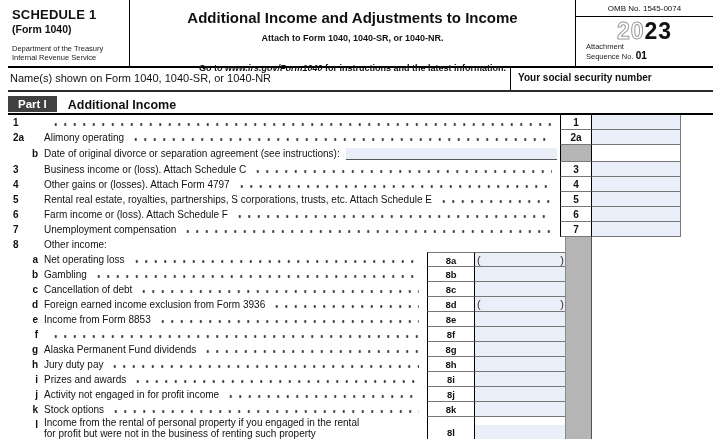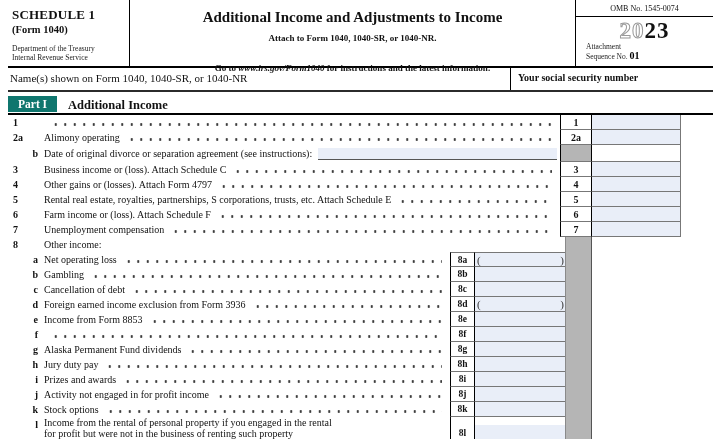--- a/index.html
+++ b/index.html
@@ -1,18 +1,18 @@
 <!DOCTYPE html>
 <html><head>
 <meta charset="utf-8">
 <style>
   * { box-sizing: border-box; margin: 0; padding: 0; }
   html,body { width: 720px; height: 439px; overflow: hidden; background: #fff;
     font-family: "Liberation Sans", "DejaVu Sans", sans-serif; color: #111; }
-  #form { width: 705px; margin-left: 8px; font-family: Liberation Serif, serif; }
+  #form { width: 705px; margin-left: 8px; }
 
   
   #header { display: flex; height: 68px; border-bottom: 2px solid #000; }
   .h-left { width: 122px; border-right: 1.5px solid #000; padding: 7px 4px 0 4px; }
   .h-sched { font-size: 13px; font-weight: bold; letter-spacing: .2px; }
   .h-form  { font-size: 10.5px; font-weight: bold; margin-top: 1px; }
   .h-dept  { font-size: 7.5px; line-height: 9px; margin-top: 9px; color: #222; }
   .h-center { flex: 1; text-align: center; padding-top: 9px; }
   .h-title { font-size: 15px; font-weight: bold; }
   .h-attach { font-size: 9px; font-weight: bold; margin-top: 7px; }
@@ -25,42 +25,42 @@
   .h-attachment { text-align: left; padding-left: 10px; font-size: 7.5px; line-height: 8.5px; color: #222; }
   .h-seq-num { font-size: 10px; font-weight: bold; color: #000; }
 
   
   #namerow { display: flex; height: 24px; border-bottom: 2px solid #2b2b2b; }
   .n-name { flex: 1; font-size: 11px; padding: 4px 0 0 2px; }
   .n-ssn  { width: 203px; border-left: 1.5px solid #000; font-size: 10px; font-weight: bold; padding: 4px 0 0 7px; }
 
   
   #partbar { height: 23px; padding-top: 4px; border-bottom: 2px solid #000; display: flex; align-items: flex-start; }
-  .p-box { background: #0f766e; color: #fff; font-weight: bold; font-size: 11.5px; padding: 2px 10px 2px 10px; margin-right: 11px; }
+  .p-box { background: #404040; color: #fff; font-weight: bold; font-size: 11.5px; padding: 2px 10px 2px 10px; margin-right: 11px; }
   .p-title { font-size: 12.5px; font-weight: bold; padding-top: 2px; }
 
   
   .row { display: flex; height: 15px; font-size: 10px; line-height: 15px; }
   .row.date { height: 17px; line-height: 17px; }
   .row.sub2 { height: 22px; }
   .cell-num { width: 36px; padding-left: 5px; font-weight: bold; flex: none; }
   .cell-num.letter { text-align: right; padding-right: 6px; padding-left: 0; }
   .lbl { white-space: nowrap; }
   .leader { flex: 1; margin: 0 8px 0 7px;
     background-image: radial-gradient(circle, #3c3c3c 1.05px, transparent 1.45px);
     background-size: 9.5px 15px; background-repeat: repeat-x; background-position: 0 2px; }
   
   .rbox { width: 32px; flex: none; border-left: 1px solid #000; border-right: 1px solid #000;
     border-bottom: 1px solid #777; text-align: center; font-weight: bold; }
   .rbox.gray { background: #b5b5b5; }
   .rfield { width: 89px; flex: none; background: #e9eef8; border-bottom: 1px solid #777; border-right: 1px solid #777; }
   .rwhite { width: 89px; flex: none; border-bottom: 1px solid #777; border-right: 1px solid #777; }
   .rgap { width: 32px; flex: none; }
   
-  .mbox { width: 25px; flex: none; border-left: 1px solid #000; border-right: 1px solid #000;
+  .mbox { width: 48px; flex: none; border-left: 1px solid #000; border-right: 1px solid #000;
     border-bottom: 1px solid #777; text-align: center; font-weight: bold; font-size: 9.5px; }
   .mfield { width: 90px; flex: none; background: #e9eef8; border-bottom: 1px solid #777; position: relative; }
   .gstrip { width: 27px; flex: none; background: #b5b5b5; border-left: 1px solid #8a8a8a; border-right: 1px solid #555; }
   .wgap { width: 121px; flex: none; }
   .spacer { flex: 1; }
   .row.first-sub .mbox, .row.first-sub .mfield { border-top: 1px solid #777; }
   .paren { position: absolute; top: 0; font-size: 11px; color: #333; line-height: 15px; }
   .pl { left: 2px; } .pr { right: 1px; }
   
   .ifield { flex: 1; height: 12px; align-self: flex-end; margin: 0 3px 2px 6px;

